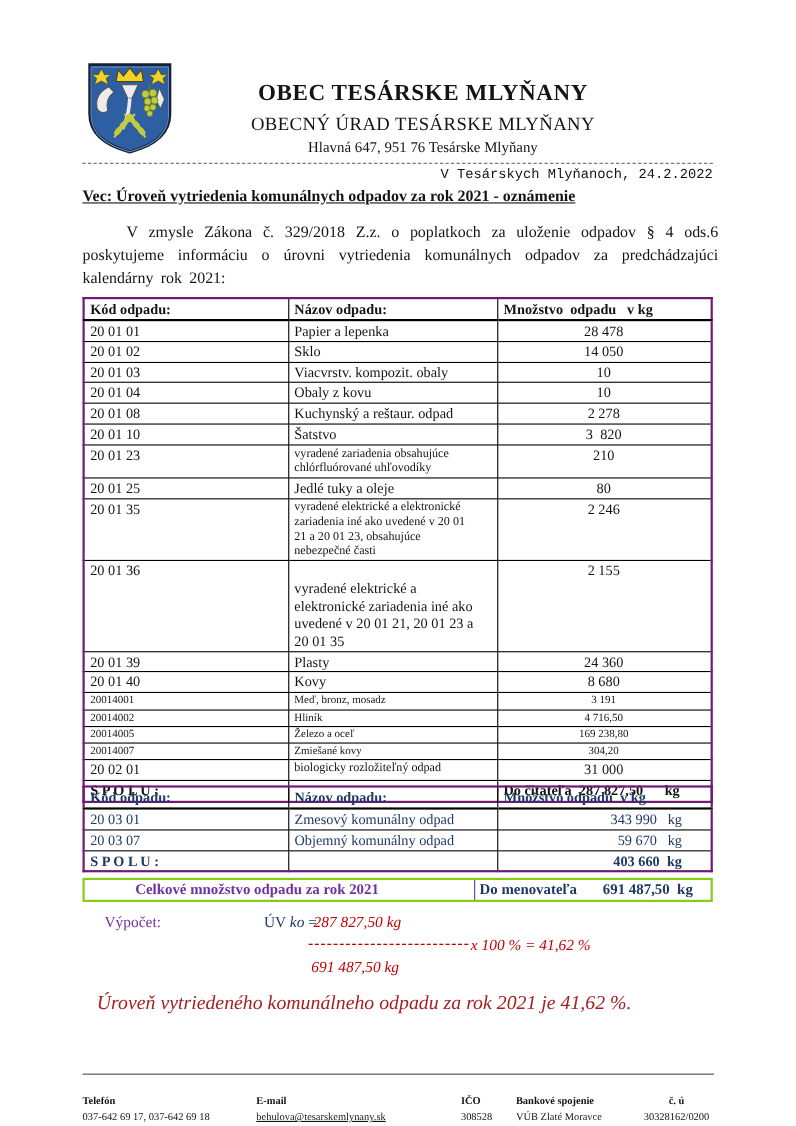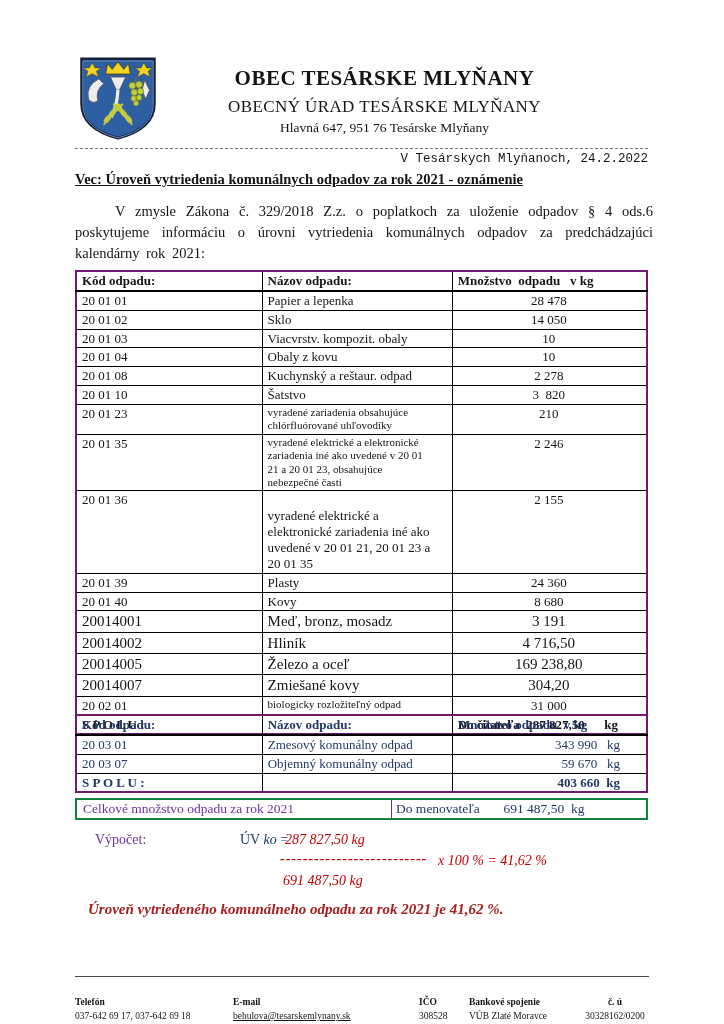--- a/index.html
+++ b/index.html
@@ -3,60 +3,60 @@
 <meta charset="utf-8">
 <style>
   * { margin:0; padding:0; box-sizing:border-box; }
   html,body { background:#e9e9e9; }
   .page {
     position:relative; width:724px; height:1024px; margin:0 auto;
     background:#ffffff; font-family:"Liberation Serif", serif; color:#141414;
     overflow:hidden;
   }
   
-  .hdr { position:absolute; top:54px; left:75px; width:573px; display:flex; align-items:center; }
+  .hdr { position:absolute; top:54px; left:75px; width:573px; display:flex; align-items:flex-end; }
   .crest { width:86px; height:88px; flex:0 0 86px; }
   .hdr-text { flex:1; text-align:center; padding-top:6px; padding-right:40px; }
   .org { font-size:21px; font-weight:bold; letter-spacing:.5px; }
   .office { font-size:17px; margin-top:6px; letter-spacing:.4px; }
   .addr { font-size:13.5px; margin-top:3px; }
   .sep { position:absolute; top:148px; left:75px; width:573px; border-top:1px dashed #7a7a7a; }
   .dateline { position:absolute; top:152px; left:75px; width:573px; text-align:right; font-size:12.5px;font-family:Liberation Mono, monospace; }
   .subject { position:absolute; top:171px; left:75px; font-size:14.5px; font-weight:bold; text-decoration:underline; }
   .intro { position:absolute; top:201px; left:75px; width:578px; font-size:14.5px; line-height:1.45;
            text-align:justify; text-indent:40px; word-spacing:3px; }
   
   table.t { border-collapse:collapse; width:573px; font-size:13px; border:2px solid #701a75; }
   table.t td, table.t th { border:1px solid #000; padding:1px 6px 1px 5px; vertical-align:top; line-height:1.22; }
   table.t th { text-align:left; font-weight:bold; border-bottom-width:2px; white-space:pre; }
   col.cc1 { width:187px; } col.cc2 { width:191px; } col.cc3 { width:195px; }
   .c3 { text-align:center; white-space:pre; }
   .small { font-size:11px; line-height:1.25; }
-  tr.big td { font-size:15px; }
+  tr.big td { font-size:10px; }
   .preline { white-space:pre-line; }
   tr.total td { font-weight:bold;margin-left:44px; }
   .tot-val { text-align:left !important; white-space:pre; }
   .t1 { position:absolute; top:270px; left:75px; }
   .t2 { position:absolute; top:714px; left:75px; color:#1F3864; }
   .t2 .c3 { text-align:right; padding-right:26px; }
   
   .sumrow { position:absolute; top:798px; left:75px; width:573px; display:flex;
-            border:2px solid #15803d; font-size:13.5px; font-weight:normal; }
+            border:2px solid #84cc16; font-size:13.5px; font-weight:bold;padding-left:40px; }
   .sum-l { flex:0 0 315px; padding:1px 6px; color:#7030A0; border-right:1.5px solid #5B3B8C; }
   .sum-r { flex:1; padding:1px 4px; color:#1F3864; text-align:left; white-space:pre; }
   
   .calc { position:absolute; top:830px; left:0; width:724px; font-size:14px; }
   .lbl-vypocet { position:absolute; left:95px; top:2px; color:#7030A0; }
   .uvko { position:absolute; left:212px; top:2px; color:#1F3864;margin-left:28px; }
   .uvko i { font-style:italic; }
   .num { position:absolute; left:285px; top:2px; color:#C00000; font-style:italic; }
   .dashes { position:absolute; left:280px; top:21px; color:#C00000; letter-spacing:1px; font-weight:bold; }
-  .mult { position:absolute; left:428px; top:23px; color:#C00000; font-style:italic;margin-left:10px; }
+  .mult { position:absolute; left:428px; top:23px; color:#C00000; font-style:italic; }
   .den { position:absolute; left:283px; top:43px; color:#C00000; font-style:italic; }
-  .conclusion { position:absolute; top:901px; left:88px; font-size:15px; font-weight:bold; font-style:italic; color:#A52020; }
+  .conclusion { position:absolute; top:901px; left:88px; font-size:18px; font-weight:normal; font-style:italic; color:#A52020; }
   
   .footer { position:absolute; top:976px; left:75px; width:574px; border-top:1px solid #4a4a4a; padding-top:18px;
             display:flex; font-size:9.5px; line-height:1.5; }
   .fcol { white-space:nowrap; }
   .fcol b { display:block; font-weight:bold; }
   .f1 { width:158px; } .f2 { width:186px; } .f3 { width:50px; } .f4 { width:112px; }
   .f5 { flex:1; text-align:center; }
   .email { text-decoration:underline; color:#141414; }
 </style>
 </head>
@@ -157,20 +157,25 @@
           <td>Šatstvo</td>
           <td class="c3">3  820</td>
         </tr>
     <tr>
           <td>20 01 23</td>
           <td class="small preline">vyradené zariadenia obsahujúce
 chlórfluórované uhľovodíky</td>
           <td class="c3">210</td>
         </tr>
     <tr>
+          <td>20 01 25</td>
+          <td>Jedlé tuky a oleje</td>
+          <td class="c3">80</td>
+        </tr>
+    <tr>
           <td>20 01 35</td>
           <td class="small preline">vyradené elektrické a elektronické
 zariadenia iné ako uvedené v 20 01
 21 a 20 01 23, obsahujúce
 nebezpečné časti</td>
           <td class="c3">2 246</td>
         </tr>
     <tr>
           <td>20 01 36</td>
           <td class="preline">

